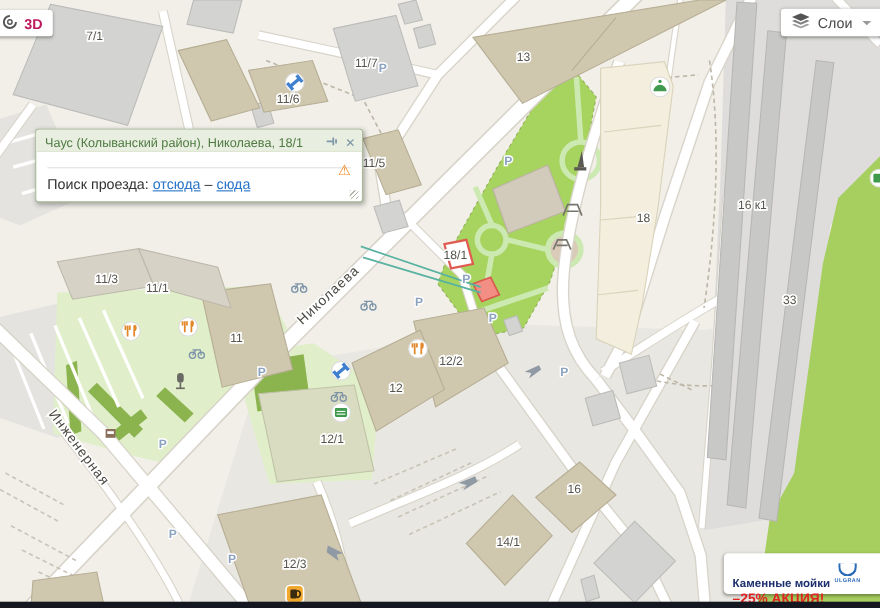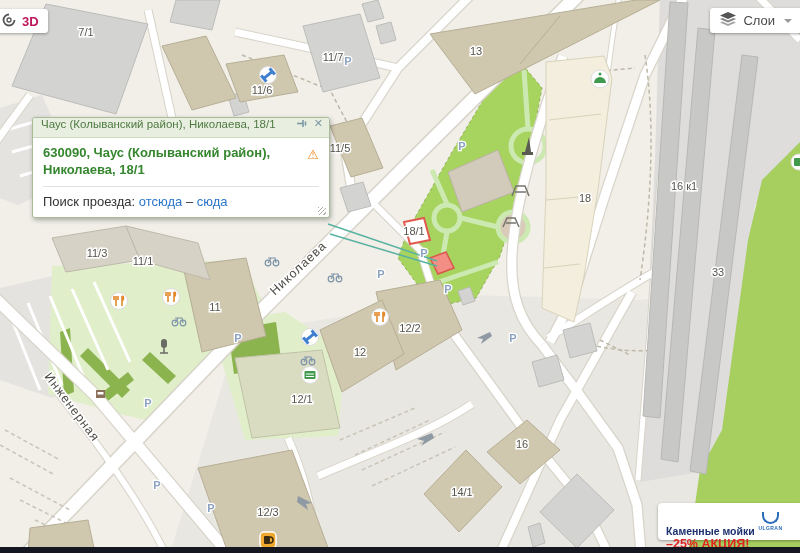--- a/index.html
+++ b/index.html
@@ -13,30 +13,30 @@
   .ctl{position:absolute;background:#fff;border-radius:3px;box-shadow:0 1px 3px rgba(0,0,0,.35);
        display:flex;align-items:center;color:#4a4a4a;font-size:13px;}
   #btn3d{left:-12px;top:9px;height:24px;padding:0 9px 0 14px;gap:6px;cursor:pointer;}
   #btn3d .lbl{font-weight:bold;color:#be185d;}
   #btnLayers{right:-6px;top:8px;height:25px;padding:0 14px 0 10px;gap:7px;cursor:pointer;}
   #btnLayers .caret{width:0;height:0;border-left:4px solid transparent;border-right:4px solid transparent;
        border-top:4px solid #9a9a9a;margin-left:2px;}
   
   #popup{position:absolute;left:32px;top:117px;width:296px;background:#fff;border:1px solid #a9bb97;
          border-radius:3px;box-shadow:1px 2px 5px rgba(0,0,0,.3);font-size:13px;color:#333;}
-  #popup .hd{background:#e9efe0;border-bottom:1px solid #cdd9bd;height:19px;display:flex;align-items:flex-start;
+  #popup .hd{background:#e9efe0;border-bottom:1px solid #cdd9bd;height:19px;display:flex;align-items:flex-end;
          padding:0 6px 0 8px;border-radius:3px 3px 0 0;}
   #popup .hd .t{flex:1;font-size:11.5px;color:#4e7a42;white-space:nowrap;overflow:hidden;}
   #popup .hd .ic{color:#7d98a8;margin-left:7px;cursor:pointer;font-size:11px;line-height:1;}
   #popup .bd{padding:7px 10px 8px 10px;position:relative;}
   #popup .title{font-weight:bold;color:#35862e;line-height:1.3;padding-right:22px;position:relative;}
   #popup .warn{position:absolute;right:10px;top:9px;color:#f08a24;font-size:13px;}
   #popup .ln{margin-top:2px;color:#333;}
   #popup .div{border-top:1px solid #e2e2e2;margin:7px 0 7px 0;}
-  #popup a{color:#2a75c9;cursor:pointer;}
+  #popup a{color:#2a75c9;text-decoration:underline;cursor:pointer;}
   #popup .grip{position:absolute;right:3px;bottom:2px;width:8px;height:8px;
         background:repeating-linear-gradient(135deg,#aeb4a6 0 1px,transparent 1px 3px);}
   
   #ad{position:absolute;right:-4px;bottom:13px;width:134px;height:33px;background:#fff;border-radius:4px;
       box-shadow:0 1px 3px rgba(0,0,0,.35);display:flex;align-items:center;padding:2px 4px 2px 8px;cursor:pointer;}
   #ad .txt{line-height:1.1;margin-top:35px;}
   #ad .l1{font-size:10.5px;font-weight:bold;color:#1c2f6e;white-space:nowrap;}
   #ad .l2{font-size:12.5px;font-weight:bold;color:#e02424;white-space:nowrap;}
   #ad .logo{margin-left:4px;text-align:center;color:#2b6cb8;line-height:1;}
   #ad .logo .u{font-size:15px;font-weight:bold;border:2.5px solid #2b6cb8;border-top:none;border-radius:0 0 10px 10px;
@@ -370,21 +370,20 @@
             <g stroke="#7d98a8" stroke-width="1.6" fill="none">
         <line x1="1" y1="5.5" x2="7" y2="5.5"></line>
               <line x1="7" y1="2" x2="7" y2="9"></line>
               <line x1="9.5" y1="3.5" x2="9.5" y2="7.5"></line>
       </g>
           </svg>
     </span>
     <span class="ic">✕</span>
   </div>
   <div class="bd">
-    <div class="title">630090, Чаус (Колыванский район), Николаева, 18/1</div>
     <span class="warn">⚠</span>
     <div class="div"></div>
     <div><span>Поиск проезда: </span><a>отсюда</a><span> – </span><a>сюда</a></div>
     <div class="grip"></div>
   </div>
 </div>
 
 
 <div id="btn3d" class="ctl">
   <span>

